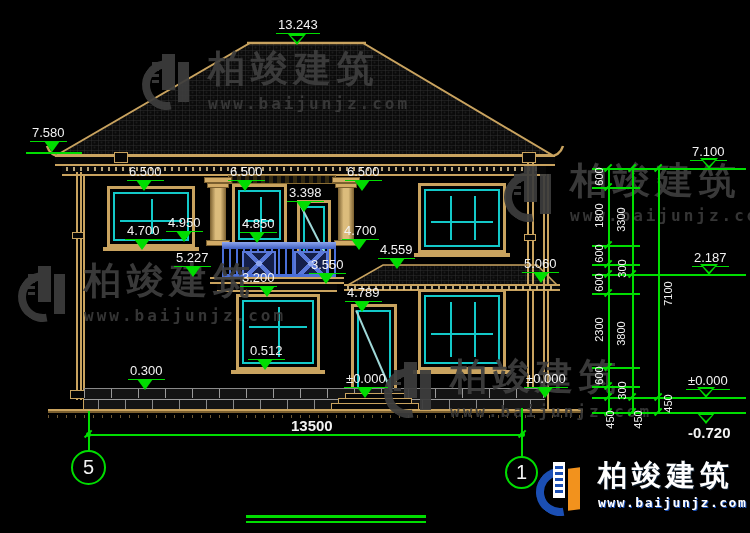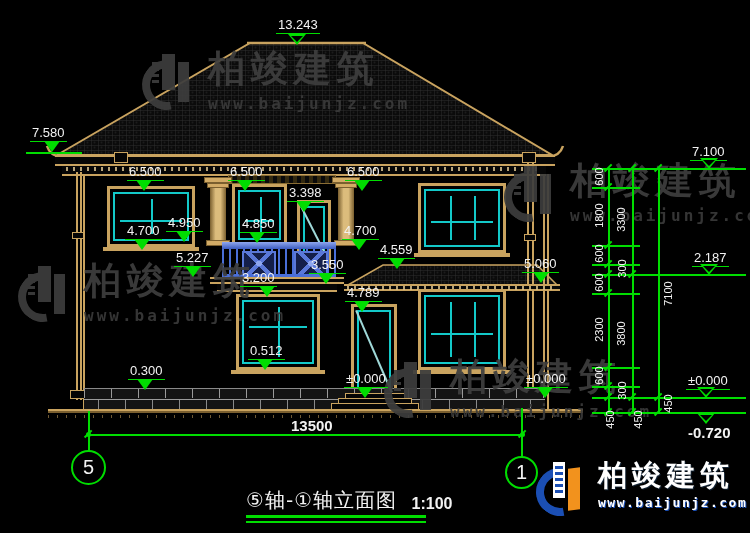--- a/index.html
+++ b/index.html
@@ -388,24 +388,20 @@
   <div class="dt" style="left:291px;top:419px">13500</div>
   <div class="glv" style="left:88px;top:411px;height:40px"></div>
   <div class="glv" style="left:521px;top:408px;height:49px"></div>
   <div class="axis-bubble" style="left:71px;top:450px;width:35px;height:35px">
     <span>5</span>
   </div>
   <div class="axis-bubble" style="left:505px;top:456px;width:33px;height:33px">
     <span>1</span>
   </div>
 
-  <div class="title-wrap" style="left:246px;top:487px">
-    <span class="title-main">⑤轴-①轴立面图</span>
-    <span class="title-scale">1:100</span>
-  </div>
   <div class="abs" style="left:246px;top:515px;width:180px;height:3px;background:var(--green);z-index:7"></div>
   <div class="abs" style="left:246px;top:521px;width:180px;height:1.5px;background:var(--green);z-index:7"></div>
 
   <div class="brlogo" style="left:536px;top:460px">
     <div class="br-mark">
       <div class="br-c"></div>
         <div class="br-b1"></div>
         <div class="br-b2"></div>
         <div class="br-b3"></div>
     </div>

